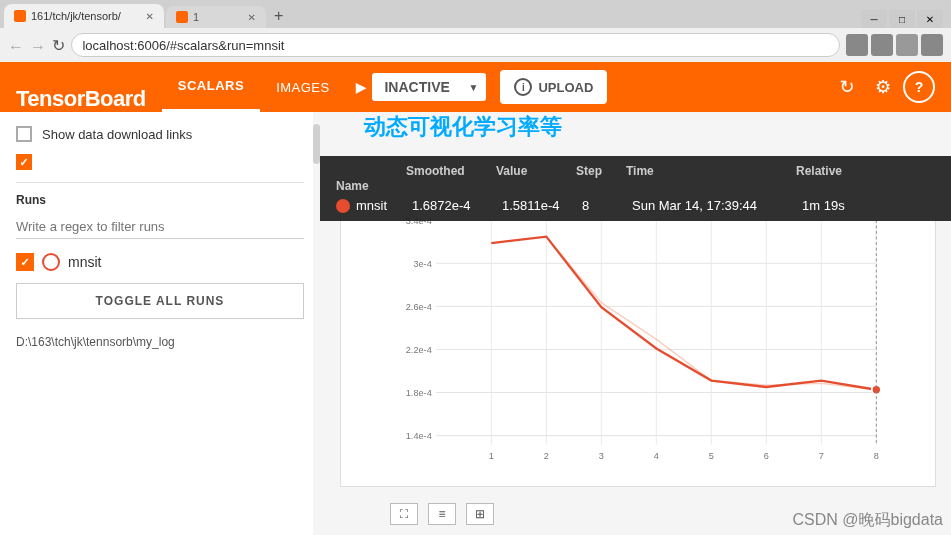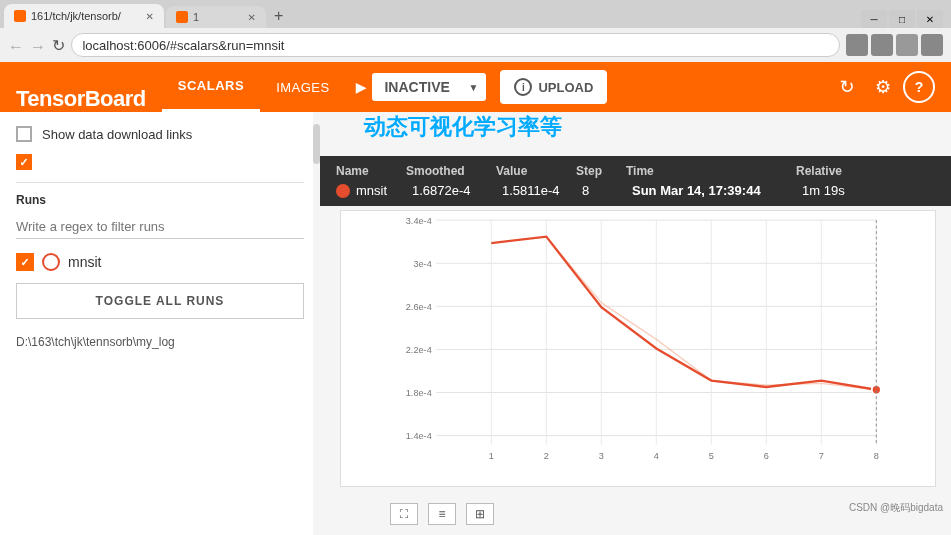--- a/index.html
+++ b/index.html
@@ -111,34 +111,34 @@
         <div style="width:100%;height:40px;background:#d0d0d0;border-radius:4px;margin-top:12px;"></div>
       </div>
     </div>
 
     <div style="flex:1;background:#f5f5f5;position:relative;overflow:hidden;">
 
       <div style="position:absolute;top:0;left:20px;font-size:22px;color:#00aaff;font-weight:bold;z-index:20;font-family:Liberation Serif, serif;margin-left:24px;">动态可视化学习率等</div>
 
       <div style="position:absolute;top:44px;left:0;right:0;background:rgba(30,30,30,0.92);color:white;padding:8px 16px;z-index:10;">
         <div style="display:flex;gap:0;font-size:12px;font-weight:bold;color:#ccc;margin-bottom:5px;">
-          <span style="min-width:70px;">Name</span>
+          <span style="min-width:70px;margin-top:15px;">Name</span>
           <span style="min-width:90px;">Smoothed</span>
           <span style="min-width:80px;">Value</span>
           <span style="min-width:50px;">Step</span>
           <span style="min-width:170px;">Time</span>
           <span style="min-width:70px;">Relative</span>
         </div>
         <div style="display:flex;align-items:center;gap:0;font-size:13px;">
           <span style="width:14px;height:14px;border-radius:50%;background:#e64c2e;flex-shrink:0;margin-right:6px;display:inline-block;"></span>
           <span style="min-width:56px;">mnsit</span>
           <span style="min-width:90px;">1.6872e-4</span>
           <span style="min-width:80px;">1.5811e-4</span>
           <span style="min-width:50px;">8</span>
-          <span style="min-width:170px;font-weight:bold;">Sun Mar 14, 17:39:44</span>
+          <span style="min-width:170px;">Sun Mar 14, 17:39:44</span>
           <span style="min-width:70px;">1m 19s</span>
         </div>
       </div>
 
       <div style="position:absolute;top:102px;left:20px;font-size:12px;color:#444;font-weight:bold;">test_loss</div>
 
       <div style="position:absolute;top:98px;left:20px;right:15px;bottom:48px;">
         <svg width="100%" height="100%" viewBox="0 0 560 300" style="background:white;border:1px solid #ddd;">
 
           <line x1="60" y1="10" x2="540" y2="10" stroke="#e0e0e0" stroke-width="1"></line>
@@ -182,17 +182,17 @@
           <line x1="540" y1="10" x2="540" y2="255" stroke="#888" stroke-width="1" stroke-dasharray="3,3"></line>
         </svg>
       </div>
 
       <div style="position:absolute;bottom:10px;left:70px;display:flex;gap:10px;align-items:center;">
         <button style="width:28px;height:22px;border:1px solid #bbb;background:white;cursor:pointer;display:flex;align-items:center;justify-content:center;font-size:12px;color:#555;">⛶</button>
         <button style="width:28px;height:22px;border:1px solid #bbb;background:white;cursor:pointer;display:flex;align-items:center;justify-content:center;font-size:12px;color:#555;">≡</button>
         <button style="width:28px;height:22px;border:1px solid #bbb;background:white;cursor:pointer;display:flex;align-items:center;justify-content:center;font-size:12px;color:#555;">⊞</button>
       </div>
 
-      <div style="position:absolute;bottom:20px;right:8px;font-size:10px;color:#888;">CSDN @晚码bigdata</div>
+      <div style="position:absolute;bottom:4px;right:8px;font-size:16px;color:#888;">CSDN @晚码bigdata</div>
     </div>
 
   </div>
 </div>
 
 </body></html>

